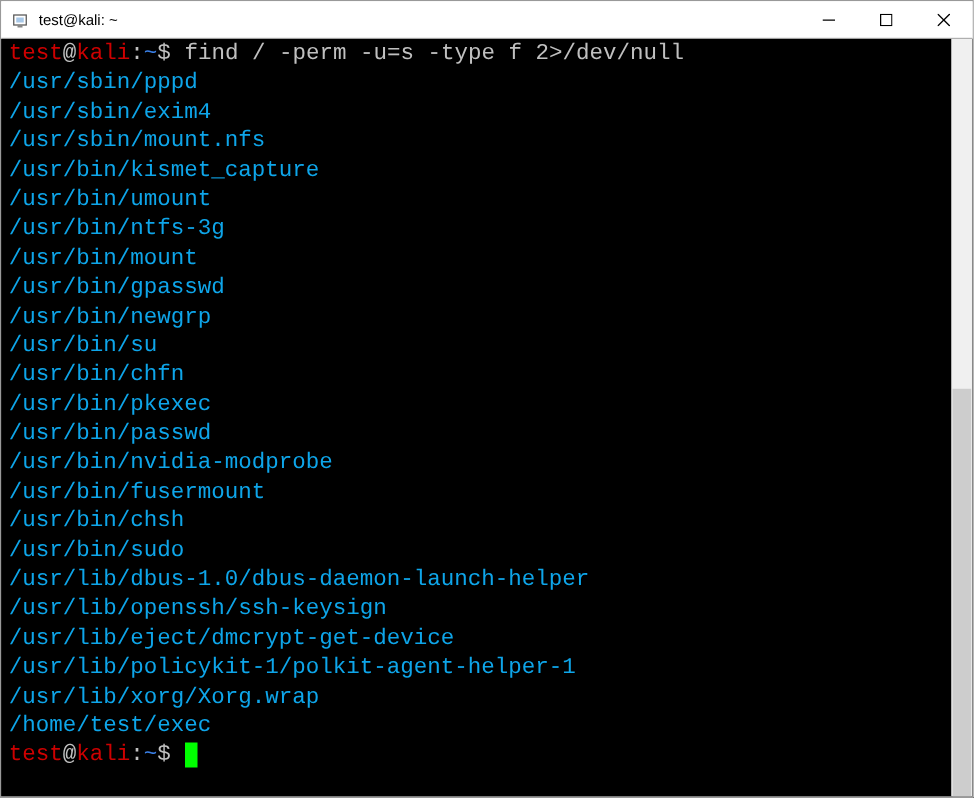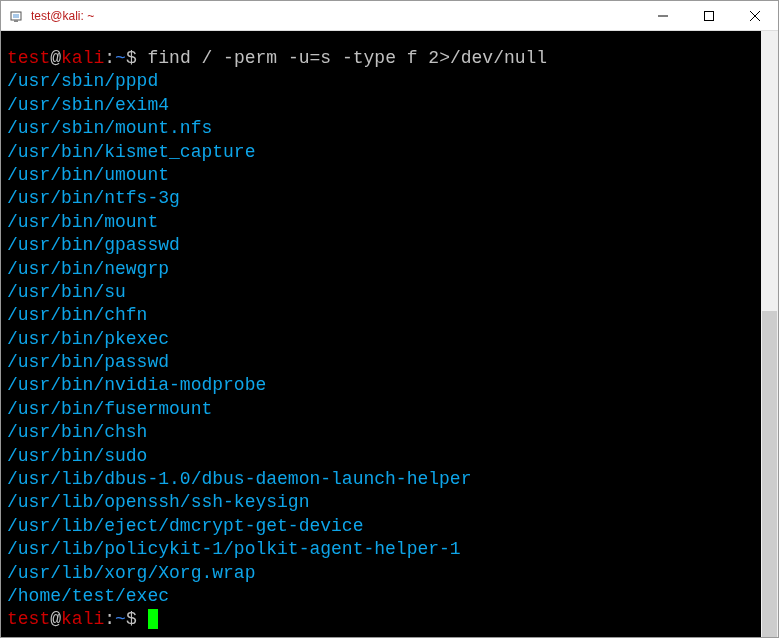--- a/index.html
+++ b/index.html
@@ -38,21 +38,21 @@
     }
     .titlebar-icon {
       width: 16px;
       height: 16px;
       display: flex;
       align-items: center;
       justify-content: center;
     }
     .titlebar-title {
       font-size: 12px;
-      color: #b91c1c;
+      color: #000000;
     }
     .titlebar-controls {
       display: flex;
       height: 100%;
     }
     .titlebar-btn {
       width: 46px;
       height: 100%;
       display: flex;
       align-items: center;
@@ -63,21 +63,21 @@
     }
     .terminal-container {
       flex: 1;
       display: flex;
       background: #000;
       overflow: hidden;
     }
     .terminal {
       flex: 1;
       background: #000;
-      padding: 16px 6px;
+      padding: 1px 6px;
       font-family: "Courier New", monospace;
       font-size: 18px;
       line-height: 1.3;
       color: #c0c0c0;
       overflow-y: auto;
       white-space: pre;
     }
     .scrollbar {
       width: 17px;
       background: #f0f0f0;

